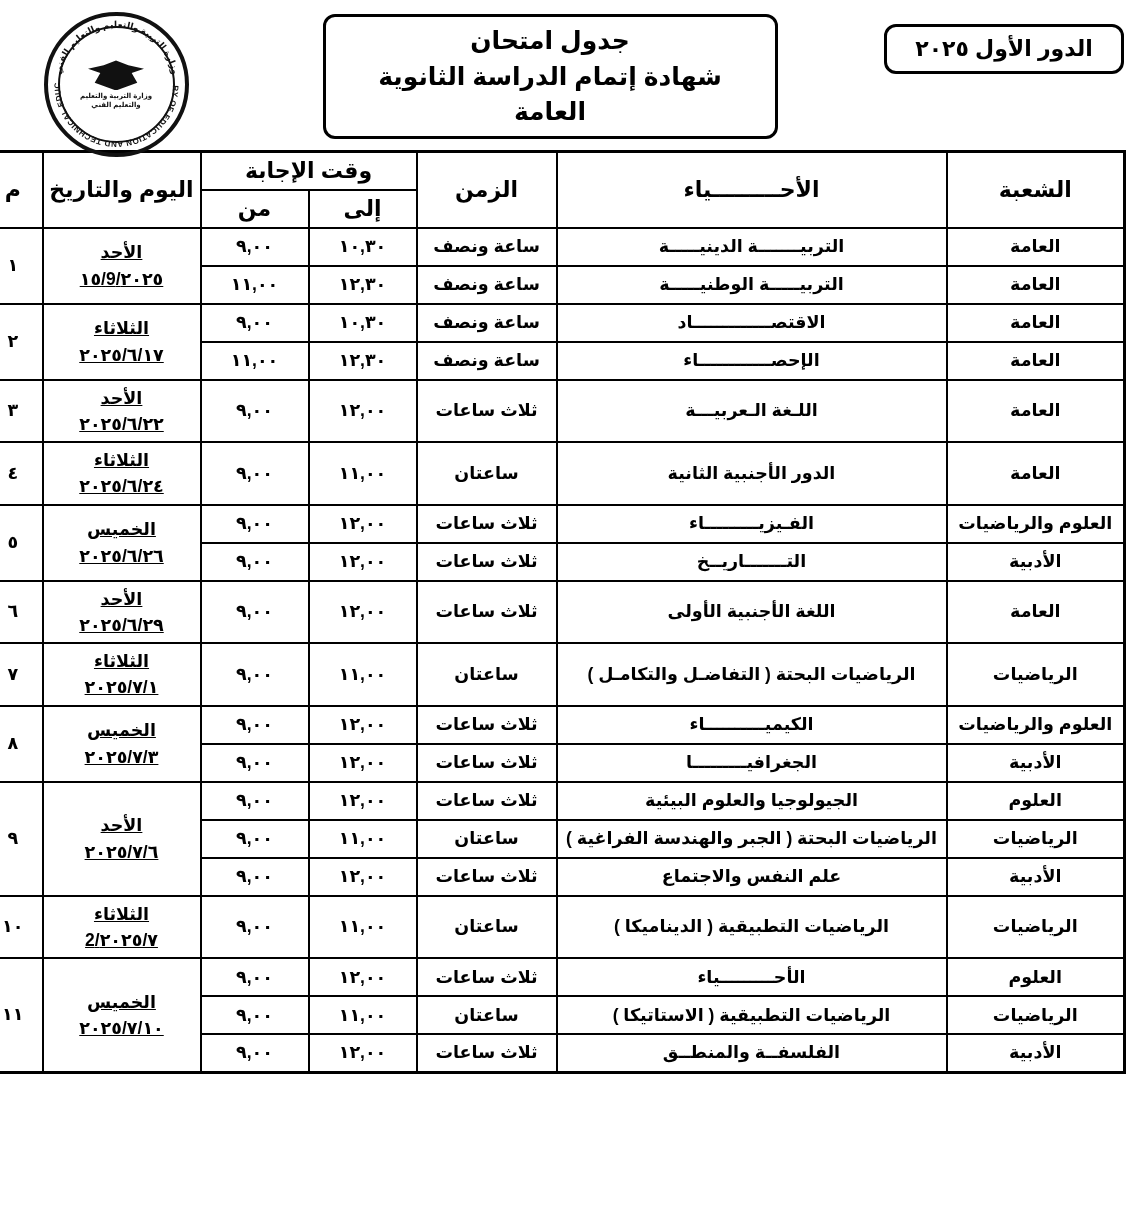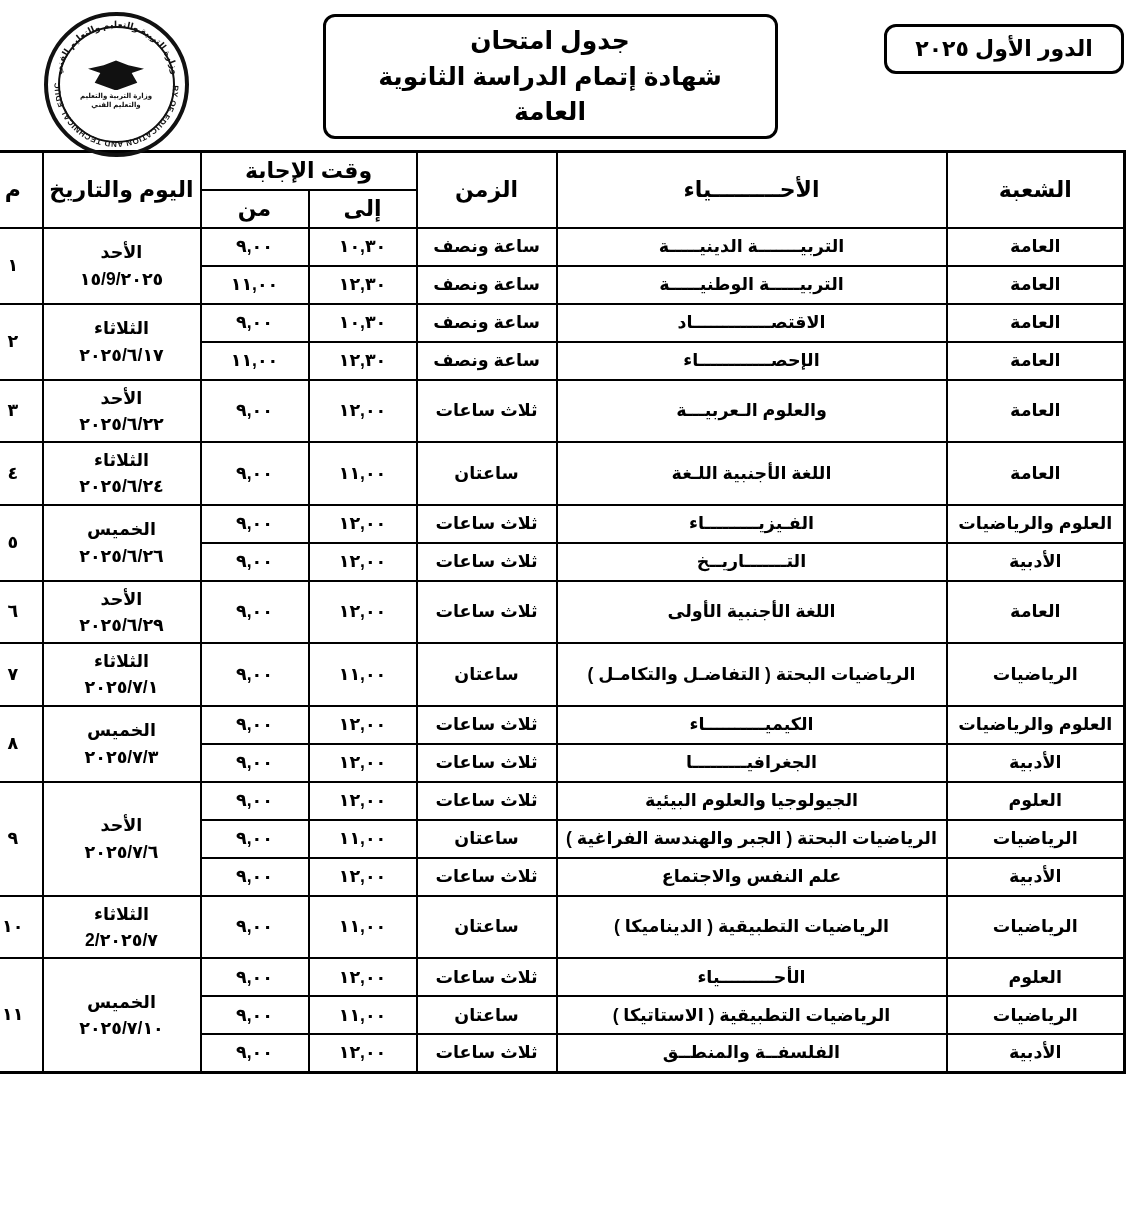--- a/index.html
+++ b/index.html
@@ -135,21 +135,21 @@
   .col-date  { width: 158px; }
   .col-from  { width: 108px; }
   .col-to    { width: 108px; }
   .col-dur   { width: 140px; }
   .col-subj  { width: 390px; }
   .col-sec   { width: 178px; }
 
   td.subject {
     letter-spacing: 0.3px;
   }
-  td.daydate { line-height: 1.5; font-size: 17.5px; }
+  td.daydate { line-height: 1.5; font-size: 17.5px; text-decoration: underline; }
   td.daydate .d1 { display: block; }
   td.daydate .d2 { display: block; }
 
   .num { font-size: 18px; margin-top: 20px; }
 </style>
 </head>
 <body>
 
 <div class="page">
 
@@ -248,33 +248,33 @@
           </tr>
           <tr>
             <td class="section">العامة</td>
             <td class="subject">الإحصــــــــــــاء</td>
             <td class="duration">ساعة ونصف</td>
             <td class="num">١٢,٣٠</td>
             <td class="num">١١,٠٠</td>
           </tr>
           <tr>
             <td class="section">العامة</td>
-            <td class="subject">والعلوم الـعربيـــة</td>
+            <td class="subject">اللـغة الـعربيـــة</td>
             <td class="duration">ثلاث ساعات</td>
             <td class="num">١٢,٠٠</td>
             <td class="num">٩,٠٠</td>
             <td class="daydate" rowspan="1">
               <span class="d1">الأحد</span>
               <span class="d2">٢٠٢٥/٦/٢٢</span>
             </td>
             <td class="num" rowspan="1">٣</td>
           </tr>
           <tr>
             <td class="section">العامة</td>
-            <td class="subject">اللغة الأجنبية اللـغة</td>
+            <td class="subject">الدور الأجنبية الثانية</td>
             <td class="duration">ساعتان</td>
             <td class="num">١١,٠٠</td>
             <td class="num">٩,٠٠</td>
             <td class="daydate" rowspan="1">
               <span class="d1">الثلاثاء</span>
               <span class="d2">٢٠٢٥/٦/٢٤</span>
             </td>
             <td class="num" rowspan="1">٤</td>
           </tr>
           <tr>

